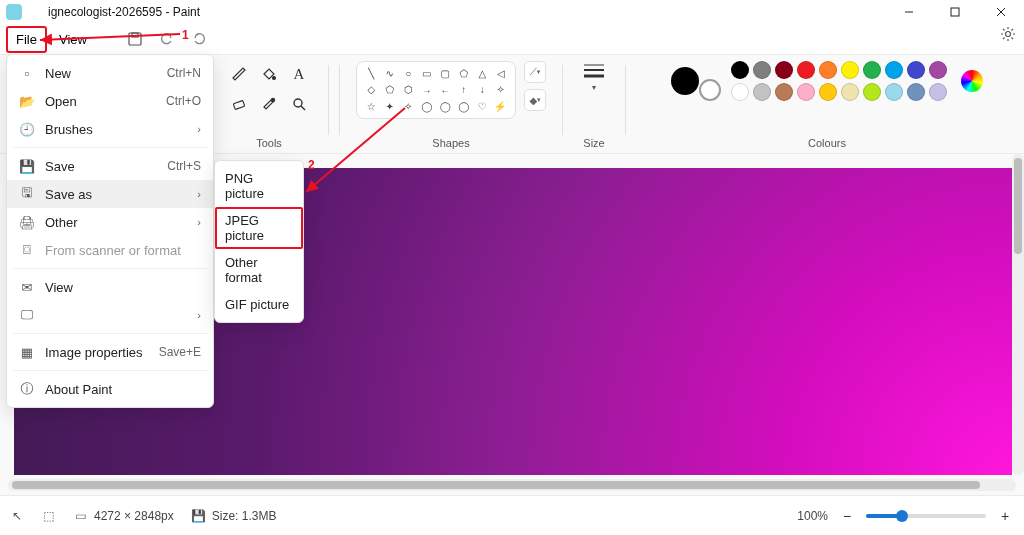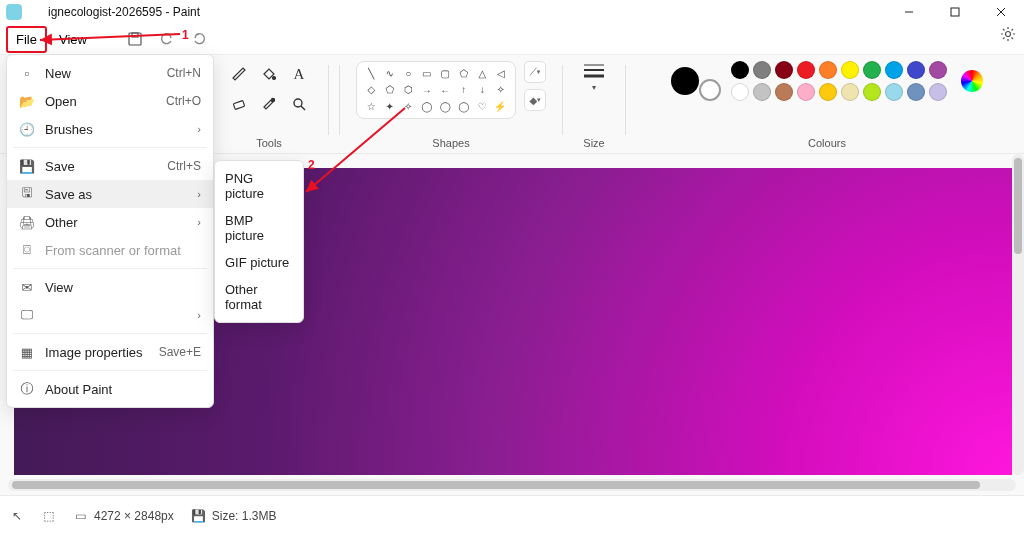--- a/index.html
+++ b/index.html
@@ -327,23 +327,23 @@
   <div class="fm-item">
     <span class="fm-icon">ⓘ</span>
     <span>About Paint</span>
   </div>
 </div>
 
 <div class="ann-num" style="left:308px; top:158px;">2</div>
 
 <div class="saveas-menu">
   <div class="sa-item"><span>PNG picture</span></div>
-  <div class="sa-item"><span>BMP picture</span></div>
+  <div class="sa-item selected"><span>JPEG picture</span></div>
+  <div class="sa-item"><span>Other format</span></div>
   <div class="sa-item"><span>GIF picture</span></div>
-  <div class="sa-item"><span>Other format</span></div>
 </div>
 
 <svg class="ann-arrow" style="left:0;top:0" width="1024" height="535">
   <defs>
       <marker id="ah" markerWidth="8" markerHeight="8" refX="6" refY="3" orient="auto">
         <path d="M0,0 L6,3 L0,6 Z" fill="#e81123"></path>
       </marker>
     </defs>
   <line x1="180" y1="34" x2="40" y2="40" stroke="#e81123" stroke-width="2" marker-end="url(#ah)"></line>
   <line x1="405" y1="108" x2="306" y2="192" stroke="#e81123" stroke-width="2" marker-end="url(#ah)"></line>
@@ -368,13 +368,22 @@
     </div>
   <div class="st-item">
     <span class="st-icon">▭</span>
     <span>4272 × 2848px</span>
   </div>
   <div class="st-item">
     <span class="st-icon">💾</span>
     <span>Size: 1.3MB</span>
   </div>
   <div class="status-spacer"></div>
+  <div class="zoom-ctrl">
+    <span>100%</span>
+    <div class="zoom-btn">−</div>
+    <div class="zoom-track">
+        <div class="fill"></div>
+        <div class="knob"></div>
+      </div>
+    <div class="zoom-btn">+</div>
+  </div>
 </div>
 
 </body></html>

